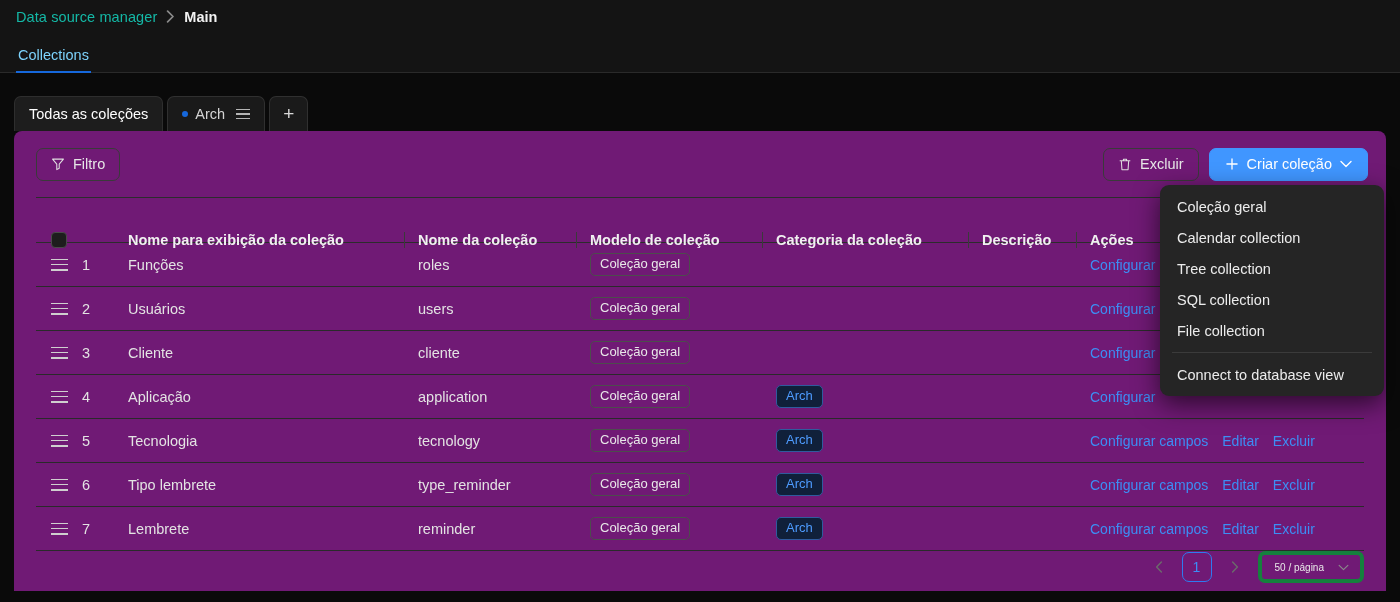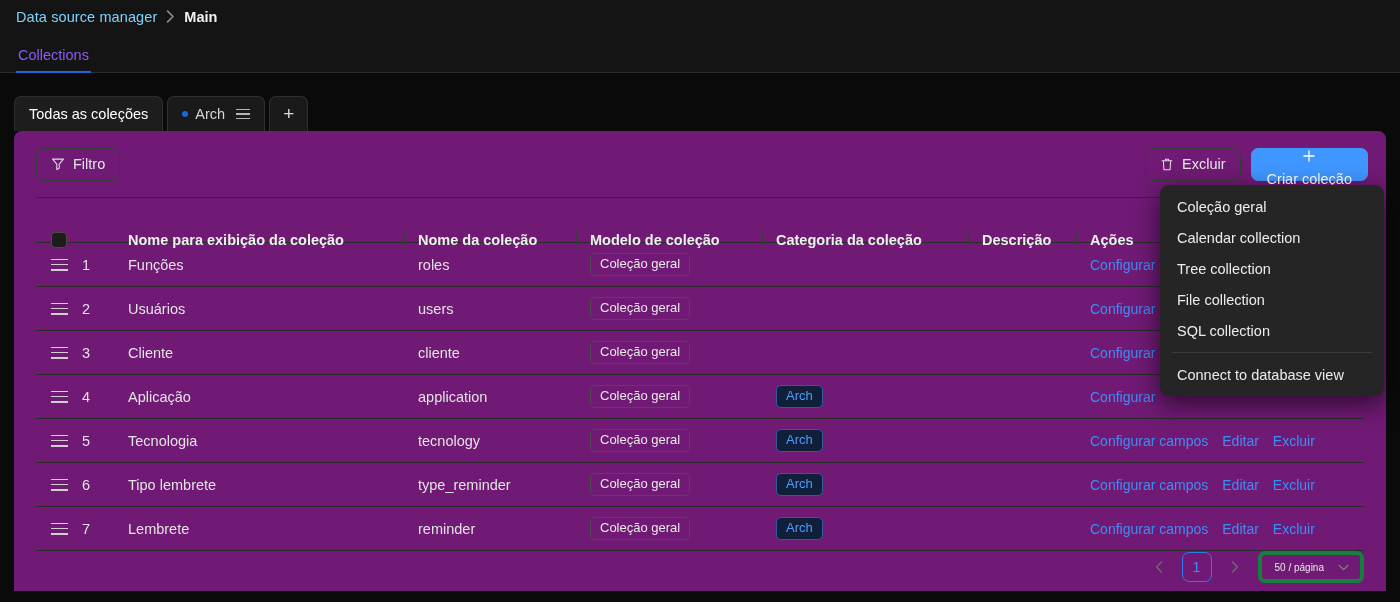--- a/index.html
+++ b/index.html
@@ -24,21 +24,21 @@
   .topbar {
     height: 34px;
     background: #141414;
     display: flex;
     align-items: center;
     padding-left: 16px;
     gap: 9px;
   }
   .bc-root {
     font-size: 14.5px;
-    color: #7dd3fc;
+    color: #14b8a6;
     letter-spacing: .1px;
     cursor: pointer;
   }
   .bc-sep {
     color: #8a8a8a;
     font-size: 13px;
     line-height: 1;
     display: inline-block;
   }
   .bc-current {
@@ -52,21 +52,21 @@
     height: 39px;
     background: #141414;
     padding-left: 16px;
     display: flex;
     align-items: flex-end;
     border-bottom: 1px solid #2a2a2a;
     position: relative;
   }
   .pagetab {
     font-size: 14.5px;
-    color: #8b5cf6;
+    color: #7dd3fc;
     padding: 0 2px 9px 2px;
     position: relative;
     cursor: pointer;
   }
   .pagetab::after {
     content: "";
     position: absolute;
     left: 0; right: 0; bottom: -1px;
     height: 2px;
     background: #1668dc;
@@ -160,21 +160,20 @@
     cursor: pointer;
     white-space: nowrap;
   }
   .spacer { flex: 1; }
   .btn-primary {
     background: #4096ff;
     border-color: #4096ff;
     color: #fff;
     padding: 0 15px;
     font-size: 14.5px;
-    flex-direction: column;
   }
   .ico { display: inline-block; line-height: 0; }
 
   
   .table {
     margin: 0 22px;
     border-top: 1px solid #2c2c2c;
   }
   .thead {
     display: flex;
@@ -627,19 +626,19 @@
             </svg>
         </span>
       </div>
     </div>
   </div>
 
   <div class="menu" id="create-menu">
       <div class="menu-item">Coleção geral</div>
       <div class="menu-item">Calendar collection</div>
       <div class="menu-item">Tree collection</div>
+      <div class="menu-item">SQL collection</div>
       <div class="menu-item">File collection</div>
-      <div class="menu-item">SQL collection</div>
       <div class="menu-div"></div>
       <div class="menu-item">Connect to database view</div>
     </div>
 
 </div>
 
 </body></html>

